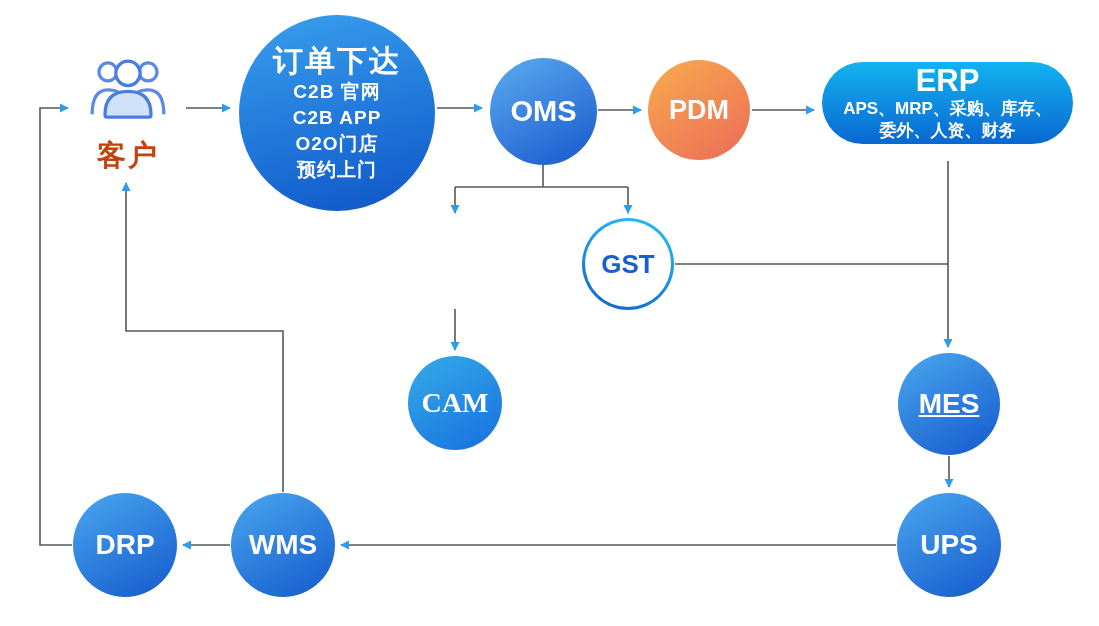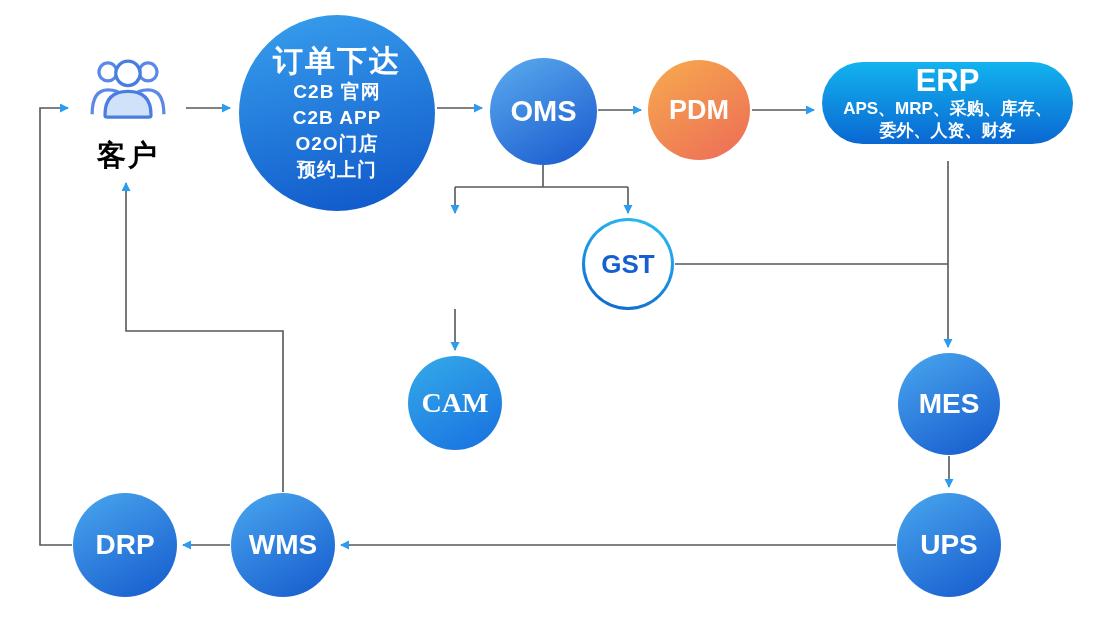--- a/index.html
+++ b/index.html
@@ -29,27 +29,27 @@
   .erp-title{font-size:31px;line-height:34px;}
   .erp-sub{font-size:17px;line-height:22px;}
 
   .cad{left:410px;top:218px;width:90px;height:90px;font-size:26px;}
   .gst{left:582px;top:218px;width:92px;height:92px;font-size:26px;
        color:#1560d0;
        border:3px solid transparent;
        background:linear-gradient(#ffffff,#ffffff) padding-box,
                   linear-gradient(200deg,#2cc2f2 0%,#0d62cf 100%) border-box;}
   .cam{left:408px;top:356px;width:94px;height:94px;font-size:28px;}
-  .mes{left:898px;top:353px;width:102px;height:102px;font-size:28px;}
+  .mes{left:898px;top:353px;width:102px;height:102px;font-size:28px;text-decoration:underline;}
   .ups{left:897px;top:493px;width:104px;height:104px;font-size:28px;}
   .wms{left:231px;top:493px;width:104px;height:104px;font-size:28px;}
   .drp{left:73px;top:493px;width:104px;height:104px;font-size:28px;}
 
   .customer{left:68px;top:54px;width:120px;height:122px;justify-content:flex-start;}
-  .customer-label{color:#000000;font-size:29px;font-weight:bold;margin-top:16px;letter-spacing:2px;}
+  .customer-label{color:#c2410c;font-size:29px;font-weight:bold;margin-top:16px;letter-spacing:2px;}
 </style>
 </head>
 <body>
 
 <div class="stage">
 
   <svg class="wires" viewBox="0 0 1099 626">
     <defs>
       <marker id="arr" markerUnits="userSpaceOnUse" markerWidth="10" markerHeight="10" refX="8" refY="4.5" orient="auto">
         <path d="M0,0 L9,4.5 L0,9 Z" fill="#2a9df0"></path>

